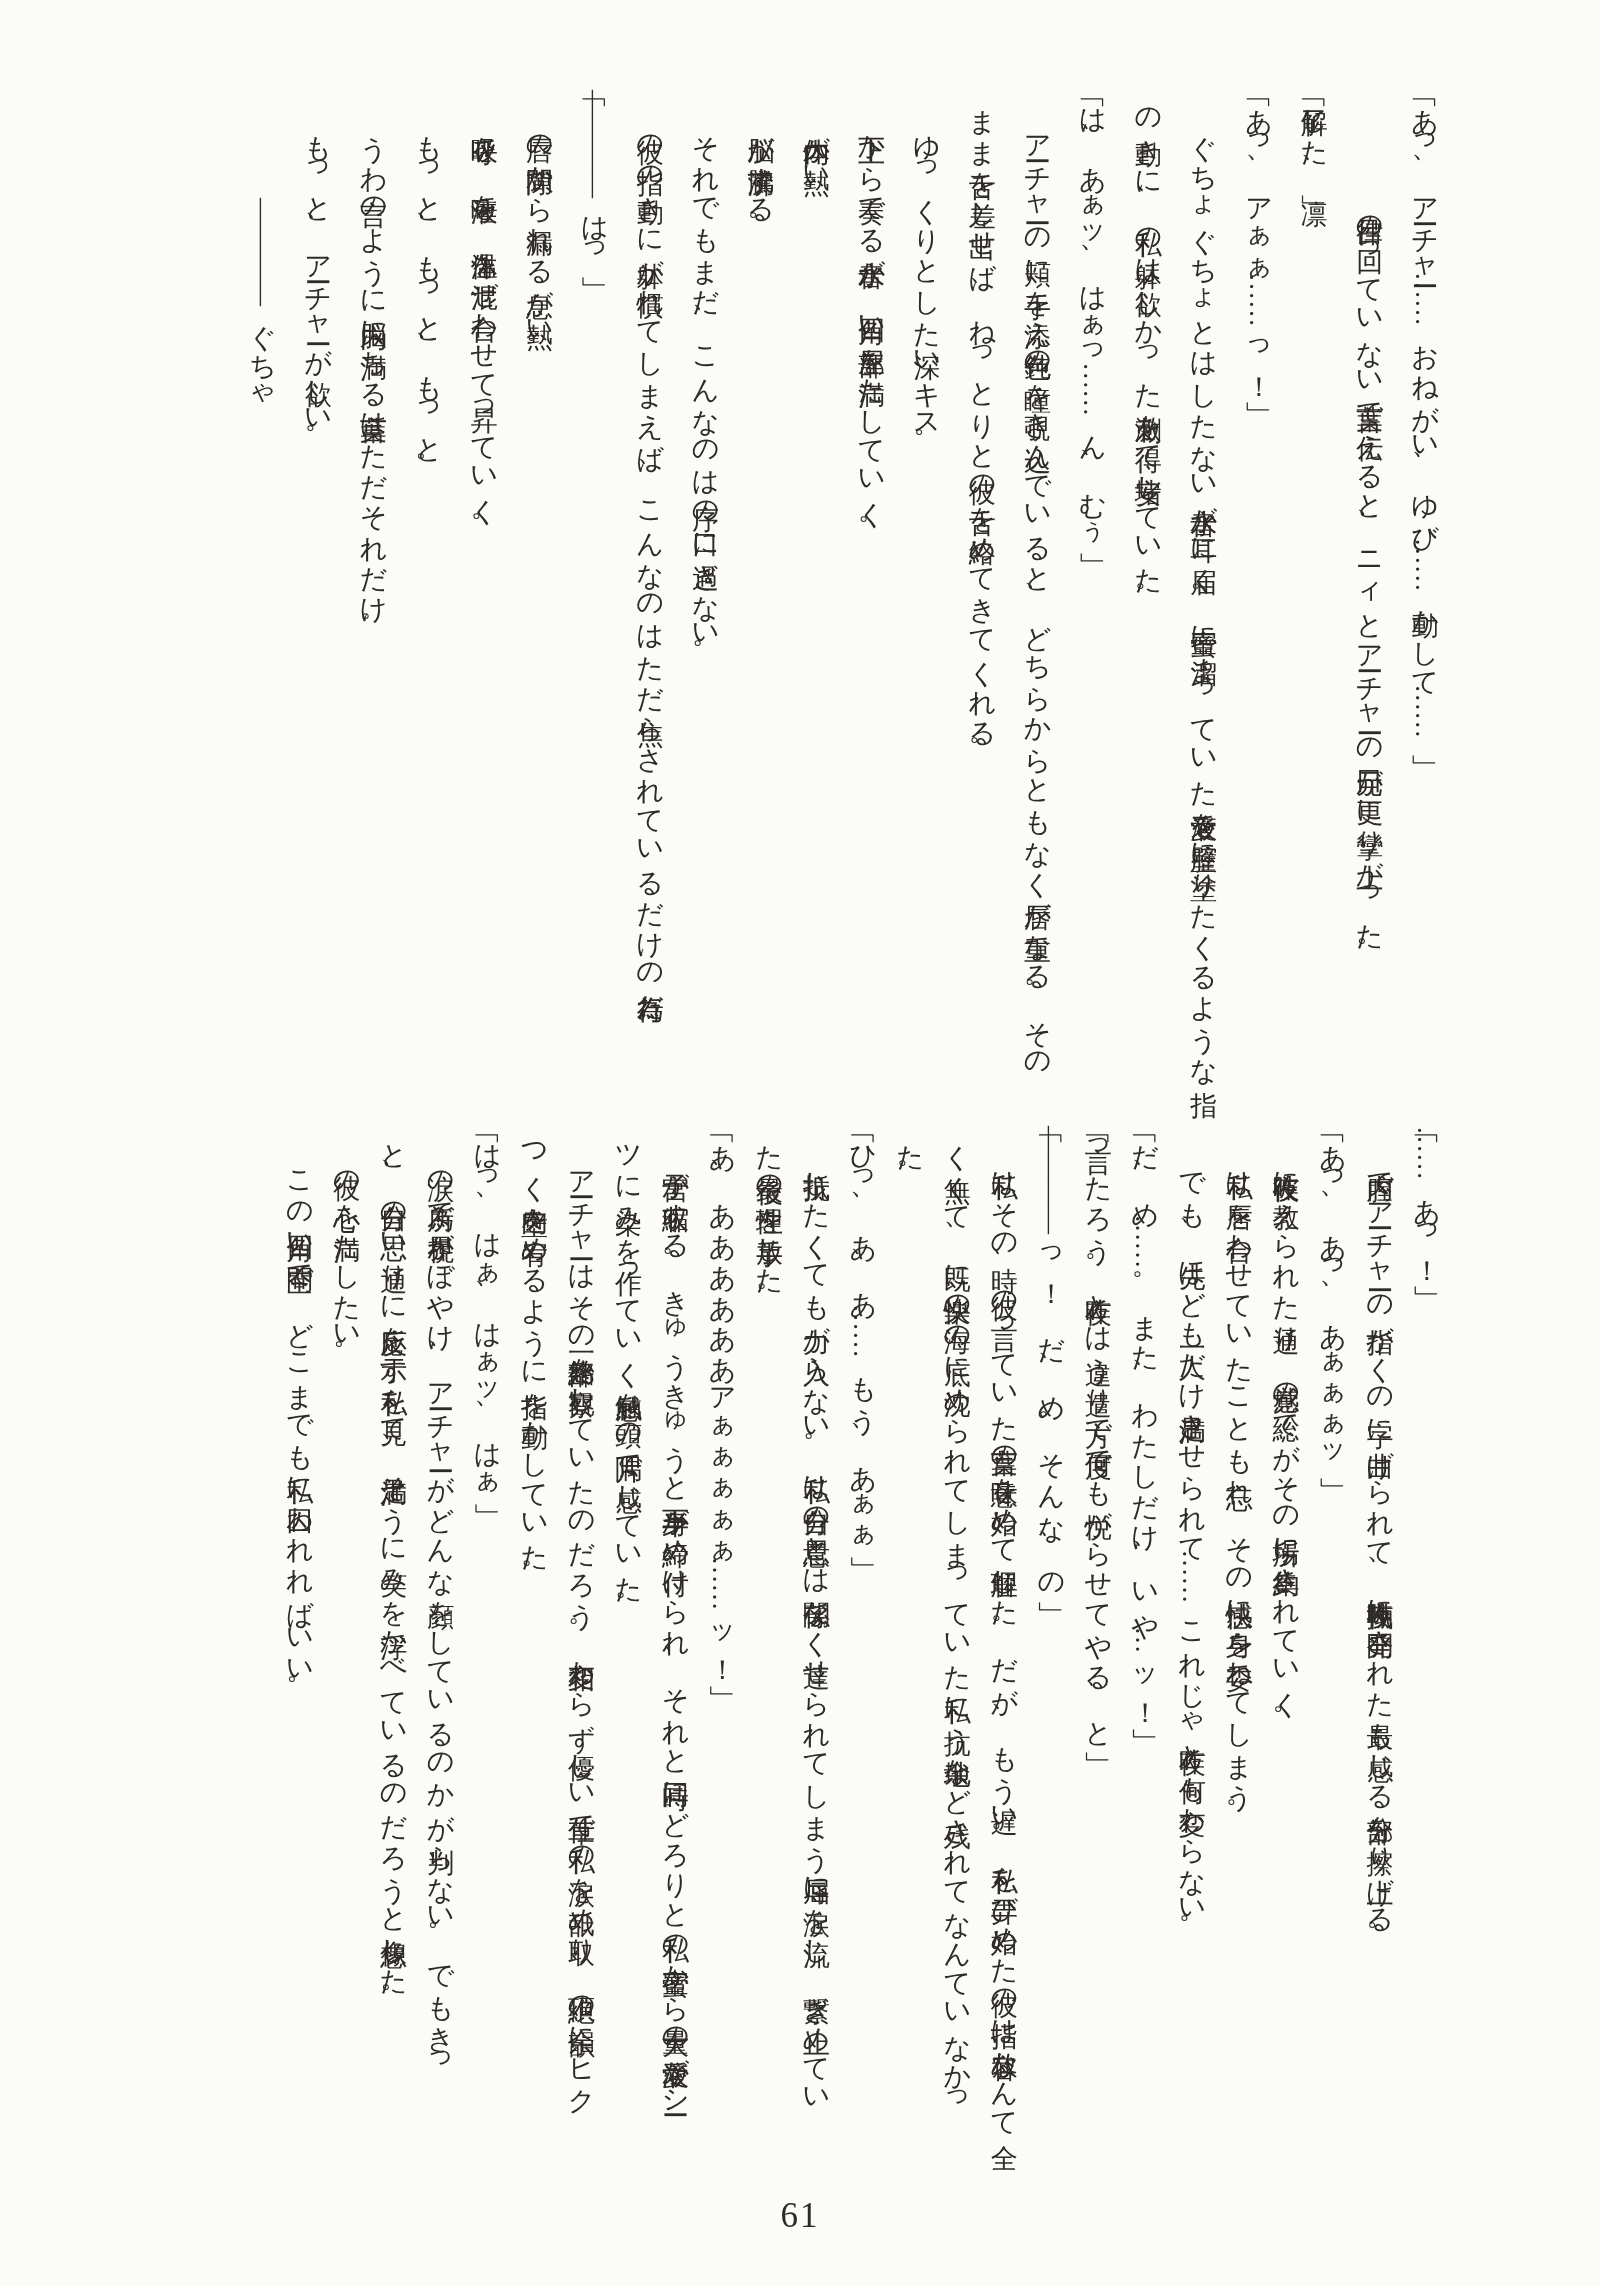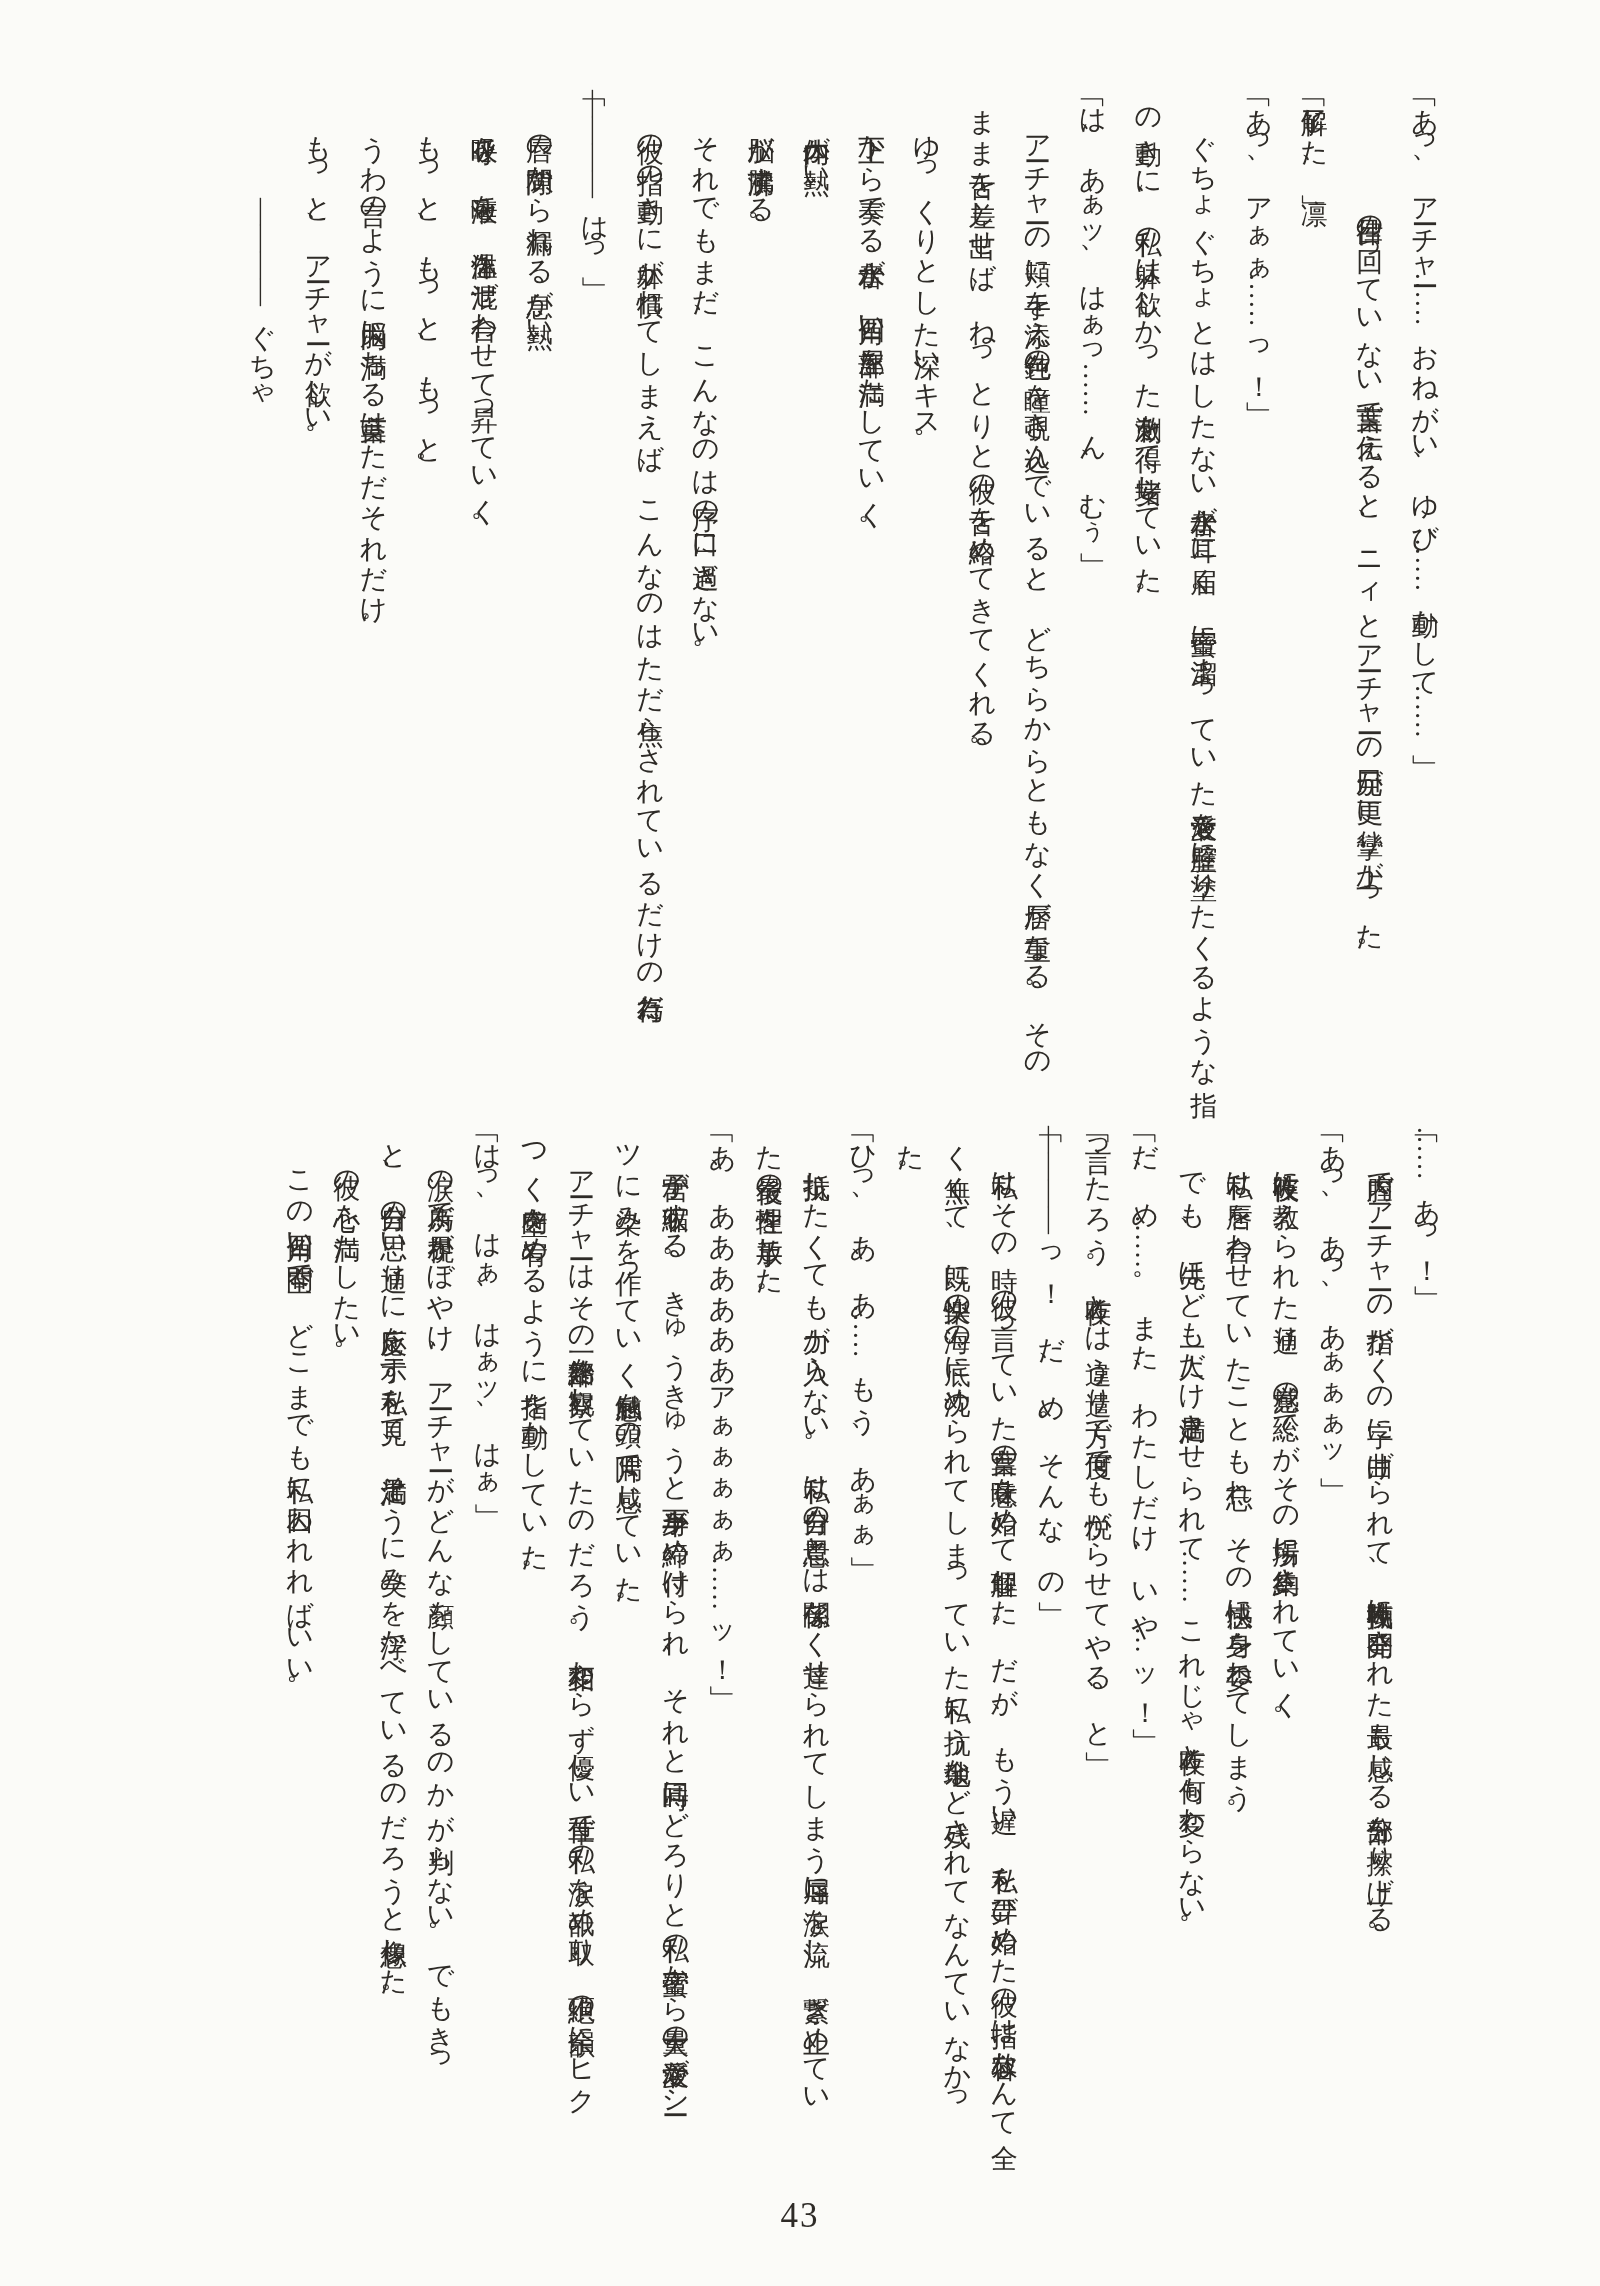--- a/index.html
+++ b/index.html
@@ -84,13 +84,13 @@
     <p class="para ind1">抵抗したくても力が入らない。私は自分の意思とは関係なく達せられてしまう屈辱に涙を流し、繋ぎ止めていた最後の理性を手放した。</p>
     <p class="para ind0">「あ、ああああああアぁぁぁぁぁ……ッ！」</p>
     <p class="para ind1">子宮が収縮する。きゅうきゅうと下半身が締め付けられ、それと同時にどろりと私の蜜壺から大量の愛液がシーツに染みを作っていく感触を頭の片隅で感じていた。</p>
     <p class="para ind1">アーチャーはその一部始終を観察していたのだろう。相変わらず優しい仕草で私の涙を舐め取り、絶頂の余韻にヒクつく肉壁を宥めるように指を動かしていた。</p>
     <p class="para ind0">「はっ、はぁ、はぁッ、はぁ」</p>
     <p class="para ind1">涙の所為で視界がぼやけ、アーチャーがどんな顔をしているのかが判らない。でもきっと、自分の思い通りに反応を示す私を見て、満足そうに笑みを浮かべているのだろうと想像した。</p>
     <p class="para ind1">彼の心を満たしたい。</p>
     <p class="para ind1">この四角い空間で、どこまでも私に囚われればいい。</p>
   </div>
 
-<div id="page-number">43</div>
+<div id="page-number">61</div>
 
 </body></html>

